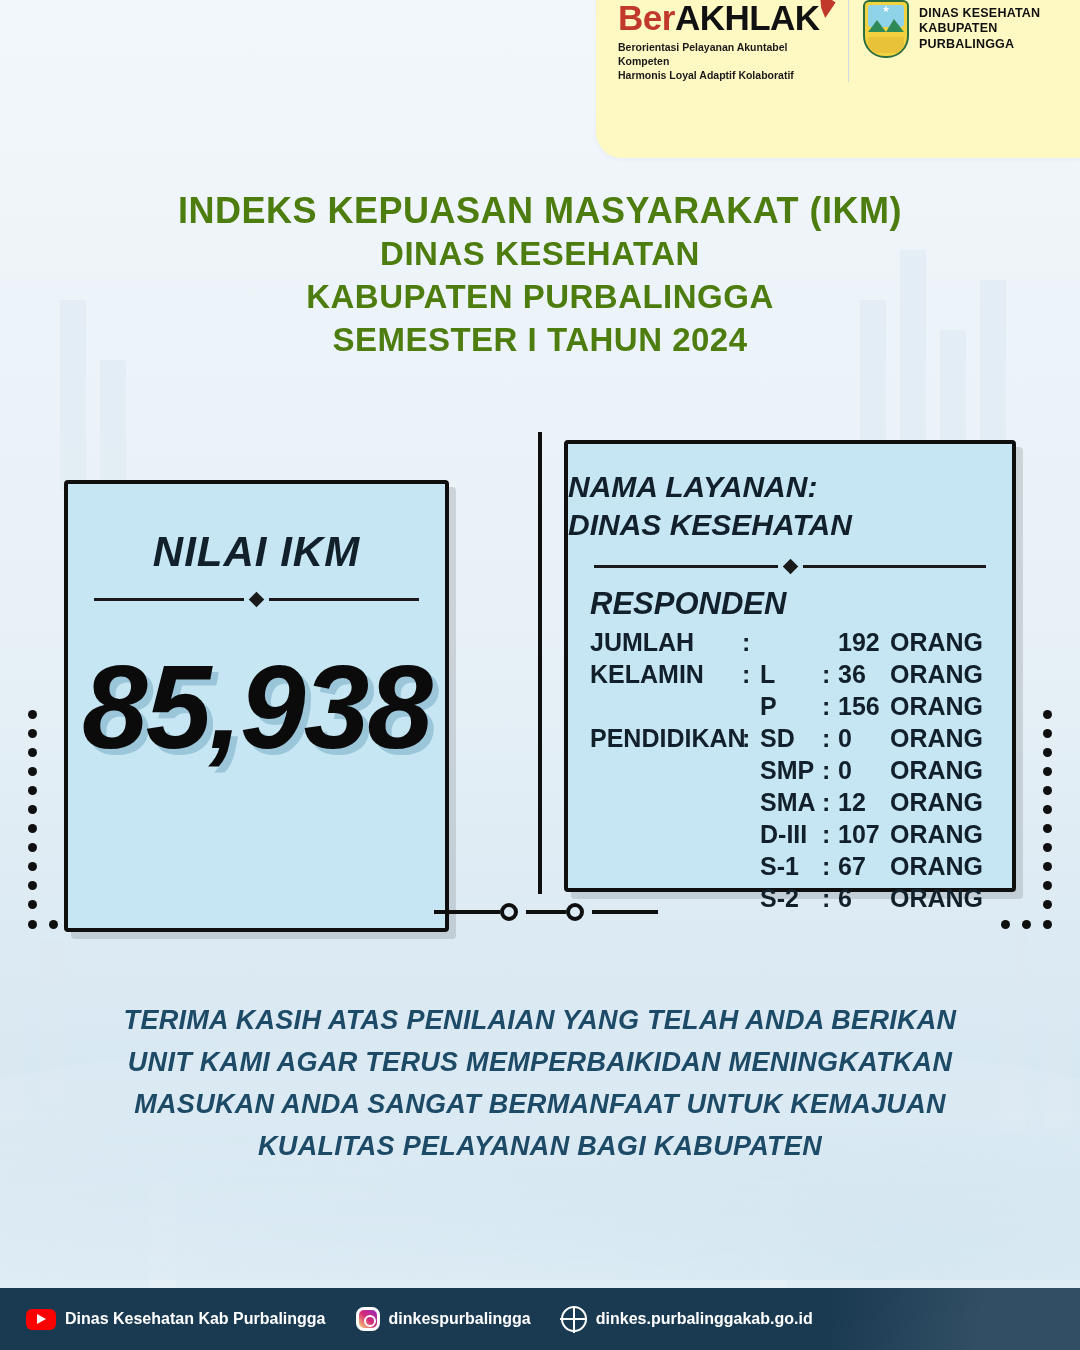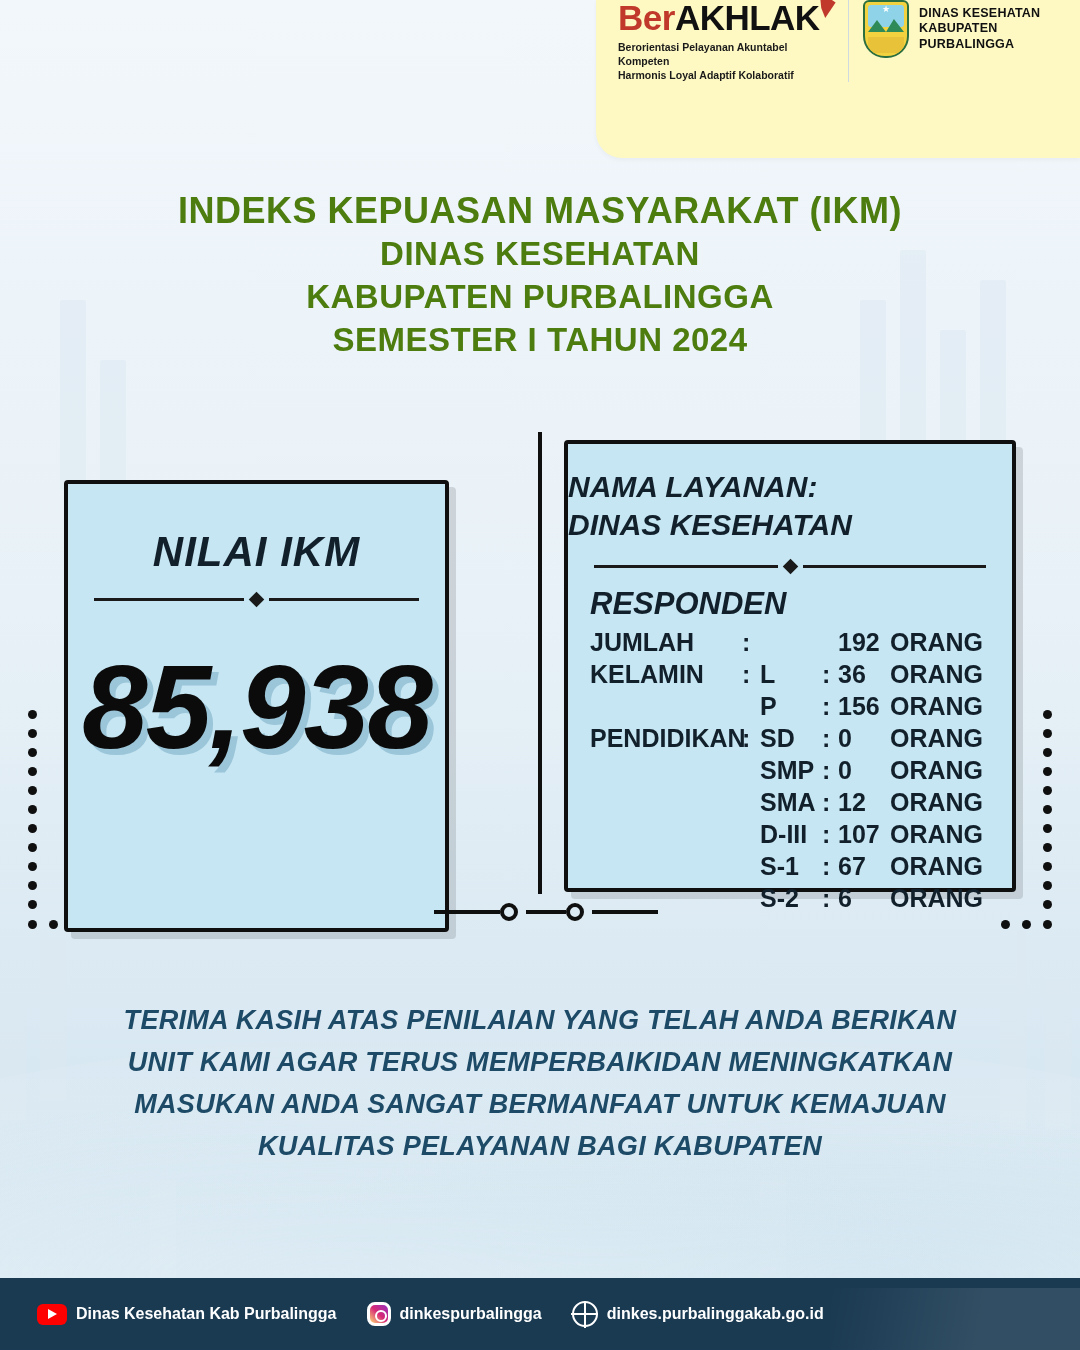--- a/index.html
+++ b/index.html
@@ -159,23 +159,23 @@
 
   
   .thanks {
     position:absolute; top:1000px; left:0; right:0; text-align:center;
     color:#1d4a66; font-size:27px; font-weight:bold; font-style:italic; line-height:1.55;
     letter-spacing:.3px;
   }
 
   
   .footer {
-    position:absolute; left:0; right:0; bottom:0; height:72px;
+    position:absolute; left:0; right:0; bottom:0; height:62px;
     background:#1a3a52;
-    display:flex; align-items:center; padding-left:37px; gap:12px;
+    display:flex; align-items:center; padding-left:26px; gap:12px;
   }
   .footer .item { display:flex; align-items:center; gap:9px; color:#fff; font-size:16px; font-weight:bold; }
   .footer .item + .item { margin-left:18px; }
   .yt { width:30px; height:21px; background:#ff0000; border-radius:6px; position:relative; }
   .yt::after { content:""; position:absolute; left:11px; top:5px; border-left:9px solid #fff; border-top:5.5px solid transparent; border-bottom:5.5px solid transparent; }
   .ig { width:24px; height:24px; border:3px solid #fff; border-radius:8px; position:relative;
         background:linear-gradient(45deg,#feda75,#d62976,#962fbf); }
   .ig::after { content:""; position:absolute; left:5px; top:5px; width:8px; height:8px; border:2.5px solid #fff; border-radius:50%; }
   .globe { width:26px; height:26px; border:2.5px solid #fff; border-radius:50%; position:relative; }
   .globe::before { content:""; position:absolute; left:50%; top:-2.5px; bottom:-2.5px; width:0; border-left:2.5px solid #fff; transform:translateX(-50%); }

